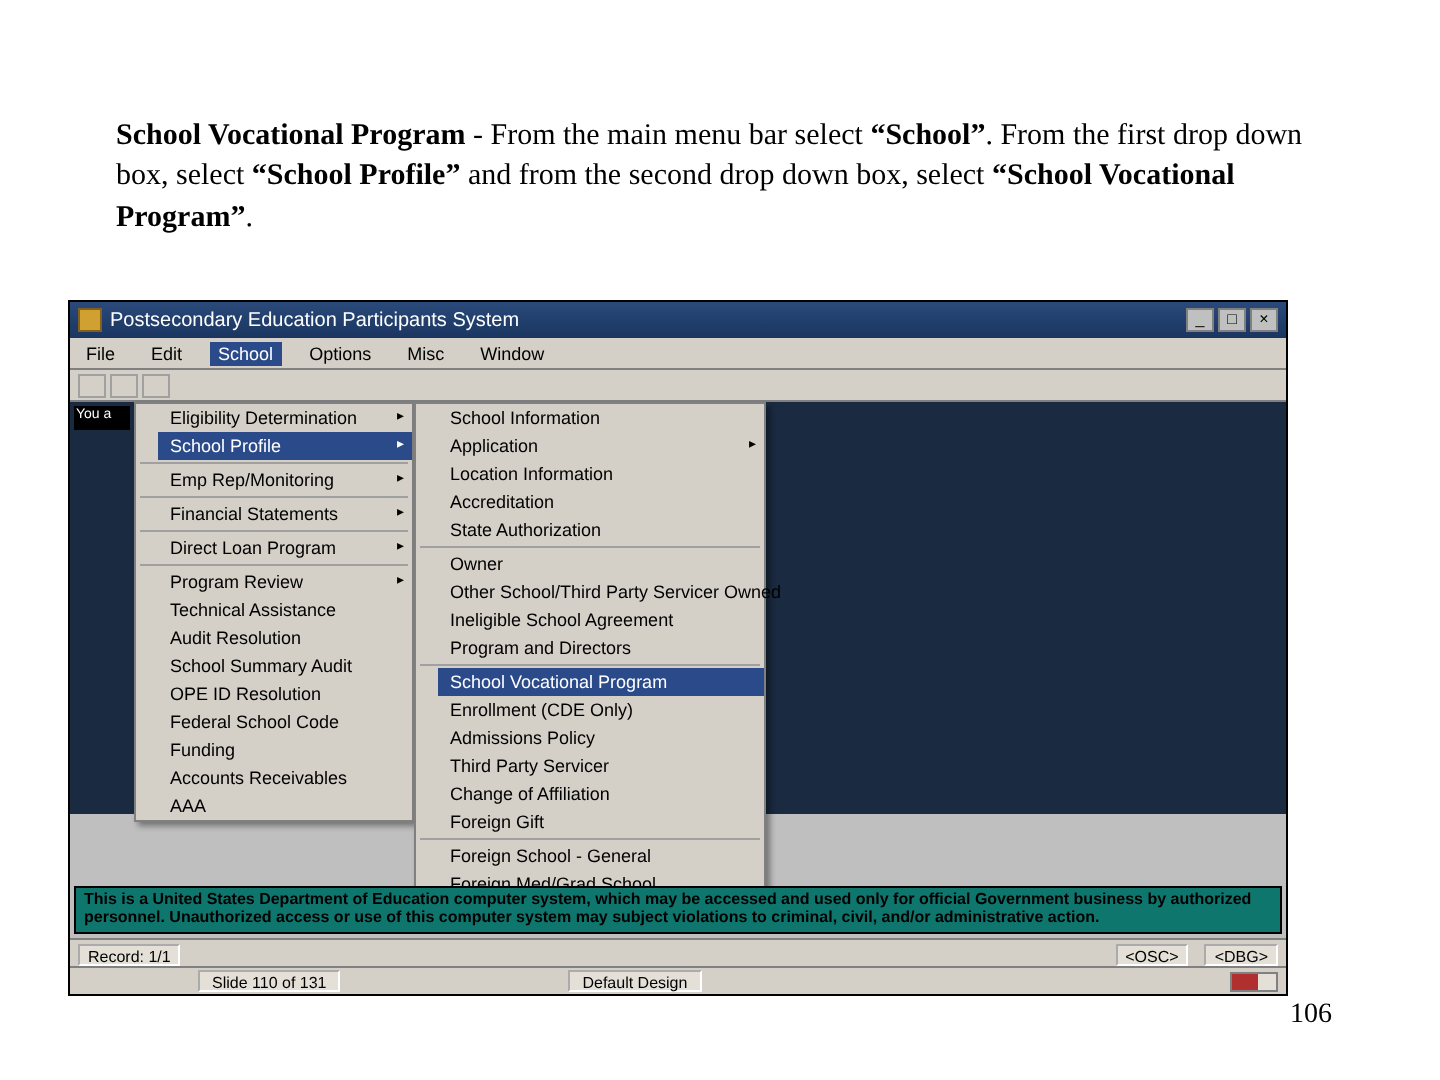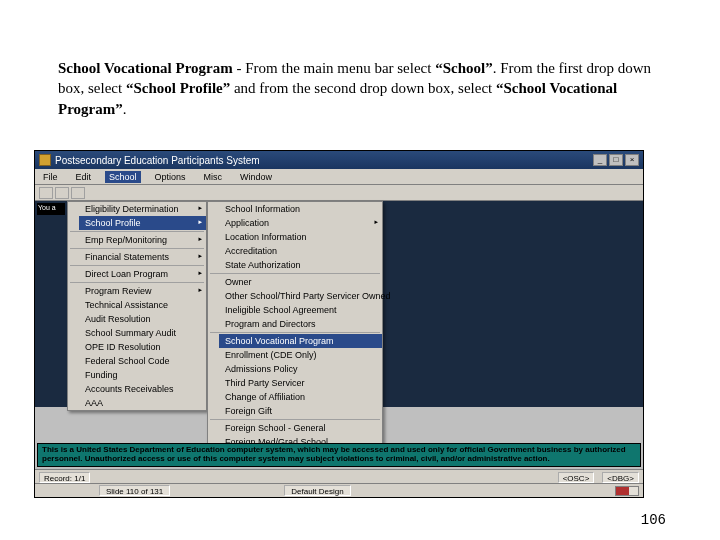--- a/index.html
+++ b/index.html
@@ -197,22 +197,22 @@
   }
   .footrow .pb {
     width: 24px; height: 10px;
     background: linear-gradient(90deg, #b03030 60%, #e4e0d8 60%);
     border: 1px solid #808080;
     margin-left: 6px;
   }
   .pagenum {
     position: absolute;
     right: 54px;
-    bottom: 12px;
-    font-family: Liberation Mono, monospace;
+    bottom: 24px;
+    font-family: Liberation Serif, serif;
     font-size: 14px;
   }
 </style>
 </head>
 <body>
 
 <div class="instruction">
   <b>School Vocational Program</b><span> - From the main menu bar select </span><b>“School”</b><span>.  From the first drop down box,  select </span><b>“School Profile”</b><span> and from the second drop down box, select </span><b>“School Vocational Program”</b><span>.</span>
 </div>
 

